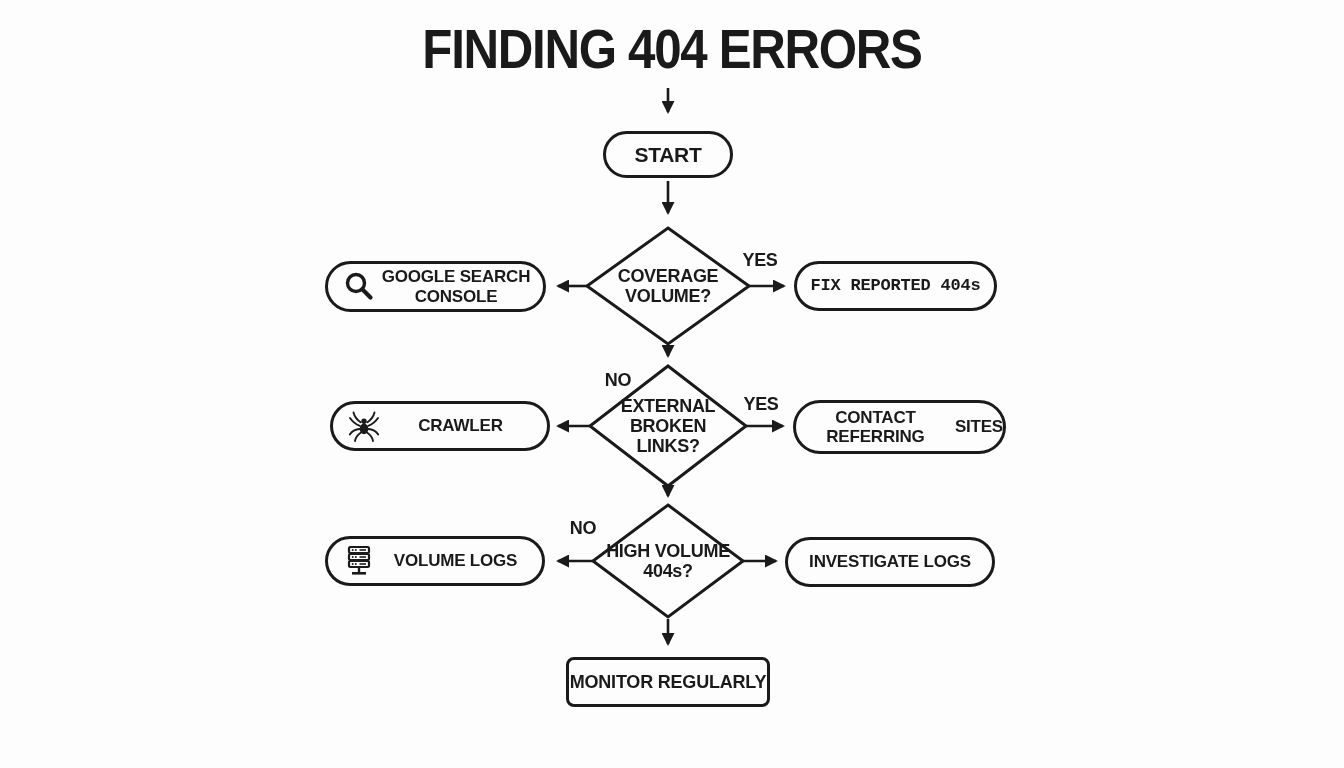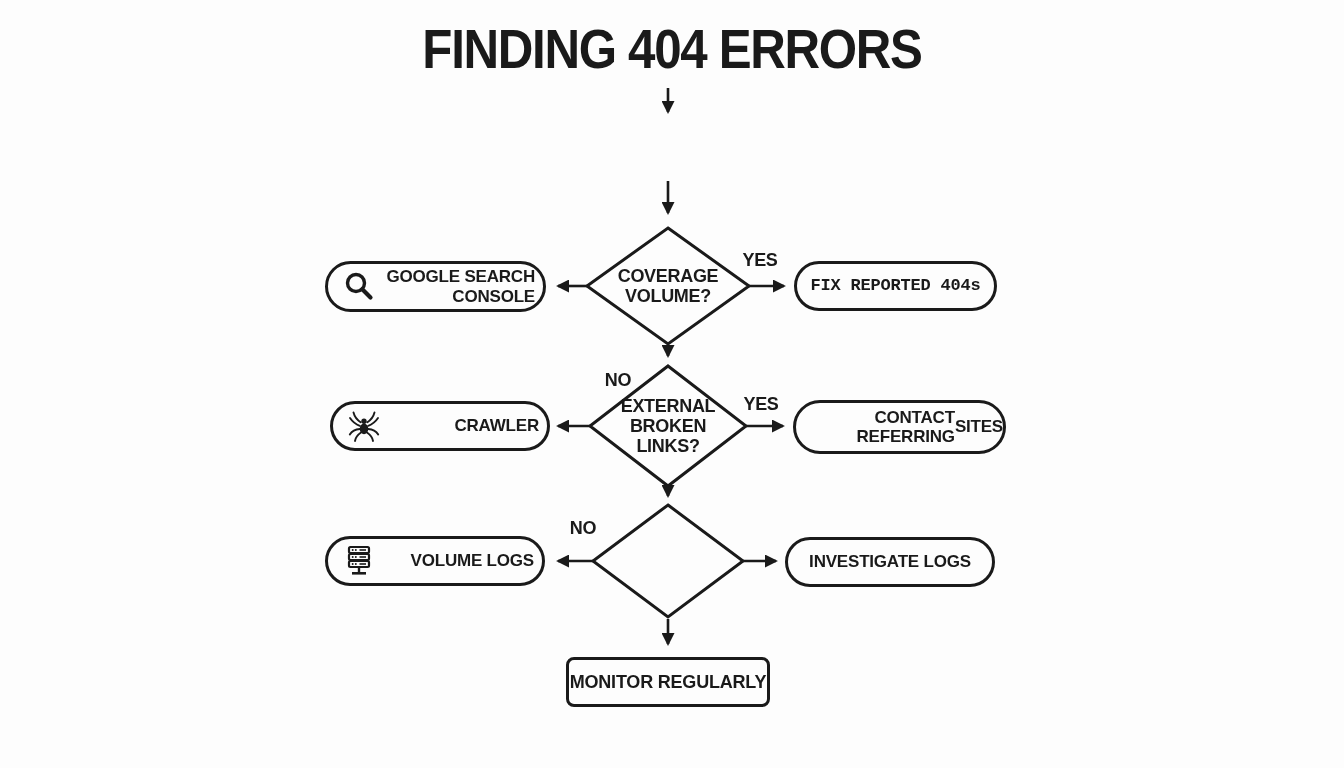--- a/index.html
+++ b/index.html
@@ -31,21 +31,21 @@
   .pill { border-radius:27px; }
   .rect { border-radius:8px; }
 
   .start-node { font-size:21px; letter-spacing:-0.3px; }
 
   .tool { justify-content:flex-start; padding-left:13px; }
   .tool .icon { width:36px; height:36px; flex:0 0 auto; display:flex; align-items:center; }
   .tool .txt { flex:1; text-align:center; padding-right:8px; }
 
   .label { font-size:17px; line-height:1.13; letter-spacing:-0.2px; }
-  .label .ln { display:block;text-align:right; }
+  .label .ln { display:block; }
 
   .diamond-text {
     position:absolute; width:170px;
     transform:translate(-50%,-50%);
     text-align:center; font-weight:700;
     font-size:18px; line-height:1.12; letter-spacing:-0.3px;
   }
   .diamond-text .ln { display:block; }
 
   .edge-label {
@@ -82,29 +82,34 @@
     </g>
     <g fill="#fdfdfd" stroke="#1a1a1a" stroke-width="3">
       <polygon points="668,228 749,286 668,344 587,286"></polygon>
       <polygon points="668,366 746,426 668,486 590,426"></polygon>
       <polygon points="668,505 743,561 668,617 593,561"></polygon>
     </g>
   </svg>
 
   <div class="title">FINDING 404 ERRORS</div>
 
+  <div class="node pill start-node" style="left:603px; top:131px; width:130px; height:47px;">START</div>
 
   <div class="diamond-text" style="left:668px; top:286px;">
     <span class="ln">COVERAGE</span>
     <span class="ln">VOLUME?</span>
   </div>
   <div class="diamond-text" style="left:668px; top:426px;">
     <span class="ln">EXTERNAL</span>
     <span class="ln">BROKEN</span>
     <span class="ln">LINKS?</span>
+  </div>
+  <div class="diamond-text" style="left:668px; top:561px;">
+    <span class="ln">HIGH VOLUME</span>
+    <span class="ln">404s?</span>
   </div>
 
   <div class="edge-label" style="left:760px; top:260px;">YES</div>
   <div class="edge-label" style="left:761px; top:404px;">YES</div>
   <div class="edge-label" style="left:618px; top:380px;">NO</div>
   <div class="edge-label" style="left:583px; top:528px;">NO</div>
 
   <div class="node pill tool" style="left:325px; top:261px; width:221px; height:51px;">
     <span class="icon">
       <svg width="36" height="36" viewBox="0 0 36 36" fill="none" stroke="#1a1a1a">

